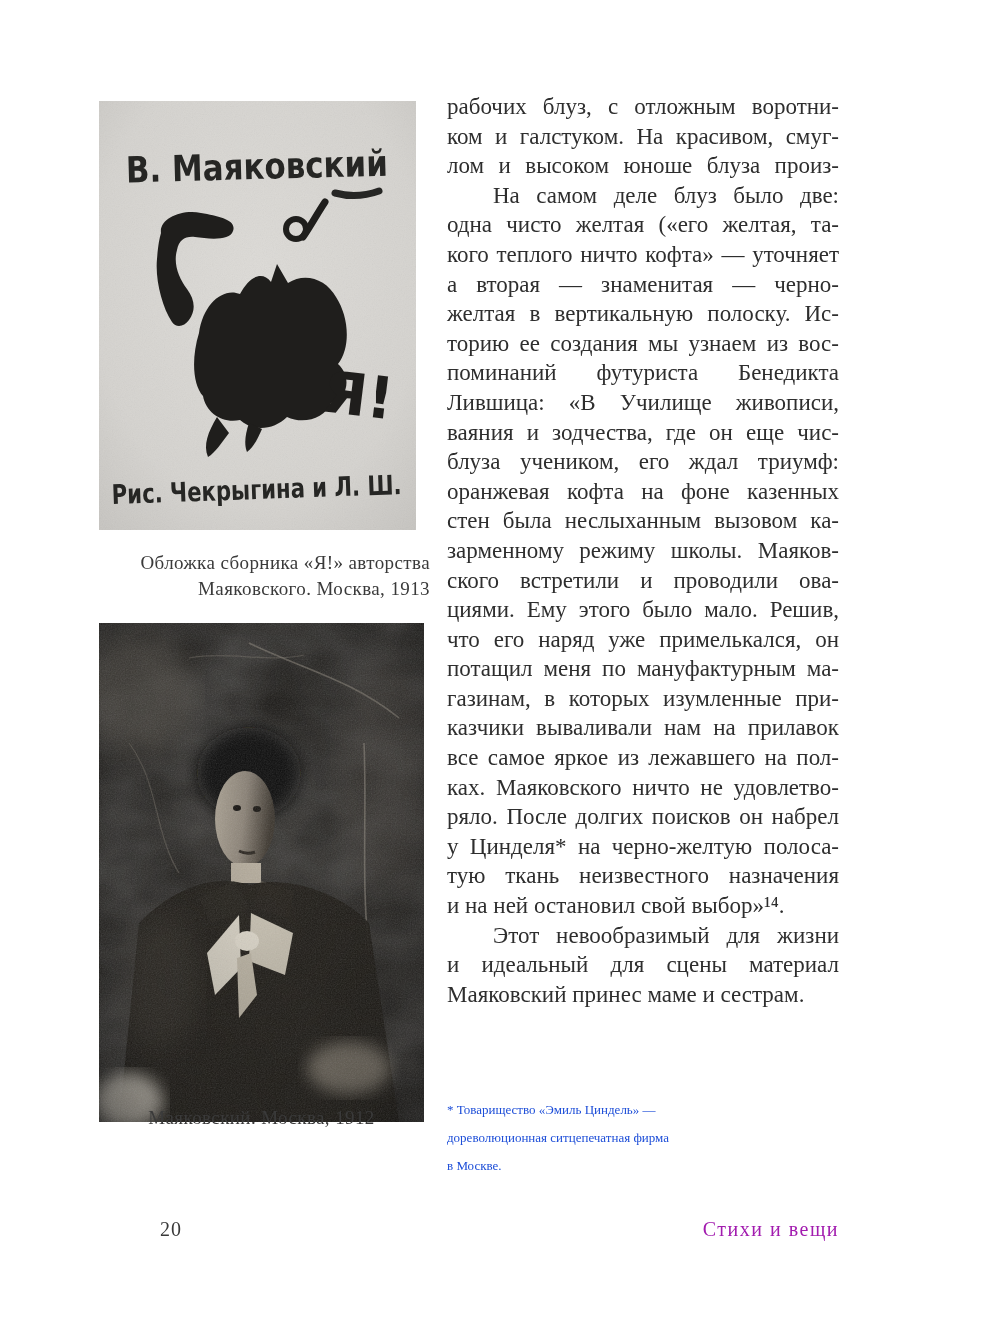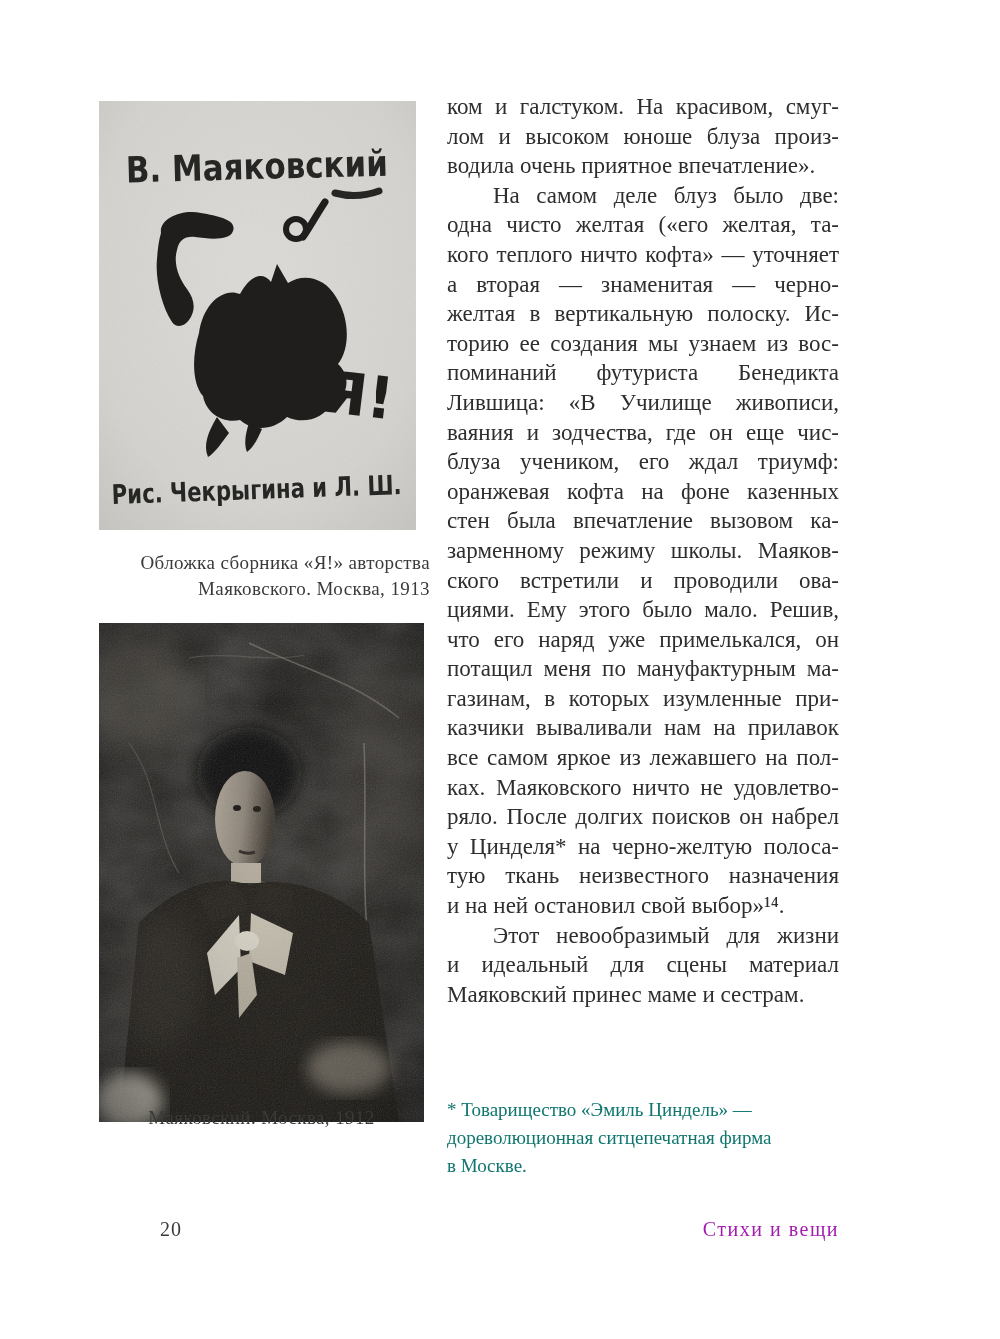--- a/index.html
+++ b/index.html
@@ -22,21 +22,21 @@
   #body-text{left:447px;top:92px;width:392px;}
   .line{
     font-size:23px;line-height:29.6px;color:#2e2e2e;
     text-align:justify;text-align-last:justify;white-space:normal;
   }
   .line.last{text-align-last:left;}
   .line.indent{text-indent:46px;}
 
   
   #footnote{left:447px;top:1096px;width:392px;}
-  .fn-line{font-size:19px;line-height:28px;color:#0f766e;}
+  .fn-line{font-size:13px;line-height:28px;color:#1d4ed8;}
 
   
   #folio{left:160px;top:1218px;font-size:20px;color:#3a3a3a;letter-spacing:1px;}
   #running-title{right:161px;top:1218px;font-size:20px;color:#a21caf;letter-spacing:1.5px;}
 
   svg text{user-select:none;}
 </style>
 </head>
 <body>
 
@@ -156,43 +156,43 @@
     <rect width="325" height="499" fill="url(#vign)"></rect>
     <rect width="325" height="499" filter="url(#pgrain)" opacity="0.18"></rect>
   </svg>
 </div>
 
 <div class="abs" id="photo-caption">
   <div class="cap-line">Маяковский. Москва, 1912</div>
 </div>
 
 <div class="abs" id="body-text">
+    <div class="line">рабочих блуз, с отложным воротни-</div>
     <div class="line">ком и галстуком. На красивом, смуг-</div>
     <div class="line">лом и высоком юноше блуза произ-</div>
-    <div class="line last">водила очень приятное впечатление».</div>
     <div class="line indent">На самом деле блуз было две:</div>
     <div class="line">одна чисто желтая («его желтая, та-</div>
     <div class="line">кого теплого ничто кофта» — уточняет</div>
     <div class="line">а вторая — знаменитая — черно-</div>
     <div class="line">желтая в вертикальную полоску. Ис-</div>
     <div class="line">торию ее создания мы узнаем из вос-</div>
     <div class="line">поминаний футуриста Бенедикта</div>
     <div class="line">Лившица: «В Училище живописи,</div>
     <div class="line">ваяния и зодчества, где он еще чис-</div>
     <div class="line">блуза учеником, его ждал триумф:</div>
     <div class="line">оранжевая кофта на фоне казенных</div>
-    <div class="line">стен была впечатление вызовом ка-</div>
+    <div class="line">стен была неслыханным вызовом ка-</div>
     <div class="line">зарменному режиму школы. Маяков-</div>
     <div class="line">ского встретили и проводили ова-</div>
     <div class="line">циями. Ему этого было мало. Решив,</div>
     <div class="line">что его наряд уже примелькался, он</div>
     <div class="line">потащил меня по мануфактурным ма-</div>
     <div class="line">газинам, в которых изумленные при-</div>
     <div class="line">казчики вываливали нам на прилавок</div>
-    <div class="line">все самом яркое из лежавшего на пол-</div>
+    <div class="line">все самое яркое из лежавшего на пол-</div>
     <div class="line">ках. Маяковского ничто не удовлетво-</div>
     <div class="line">ряло. После долгих поисков он набрел</div>
     <div class="line">у Цинделя* на черно-желтую полоса-</div>
     <div class="line">тую ткань неизвестного назначения</div>
     <div class="line last">и на ней остановил свой выбор»¹⁴.</div>
     <div class="line indent">Этот невообразимый для жизни</div>
     <div class="line">и идеальный для сцены материал</div>
     <div class="line last">Маяковский принес маме и сестрам.</div>
   </div>
 

